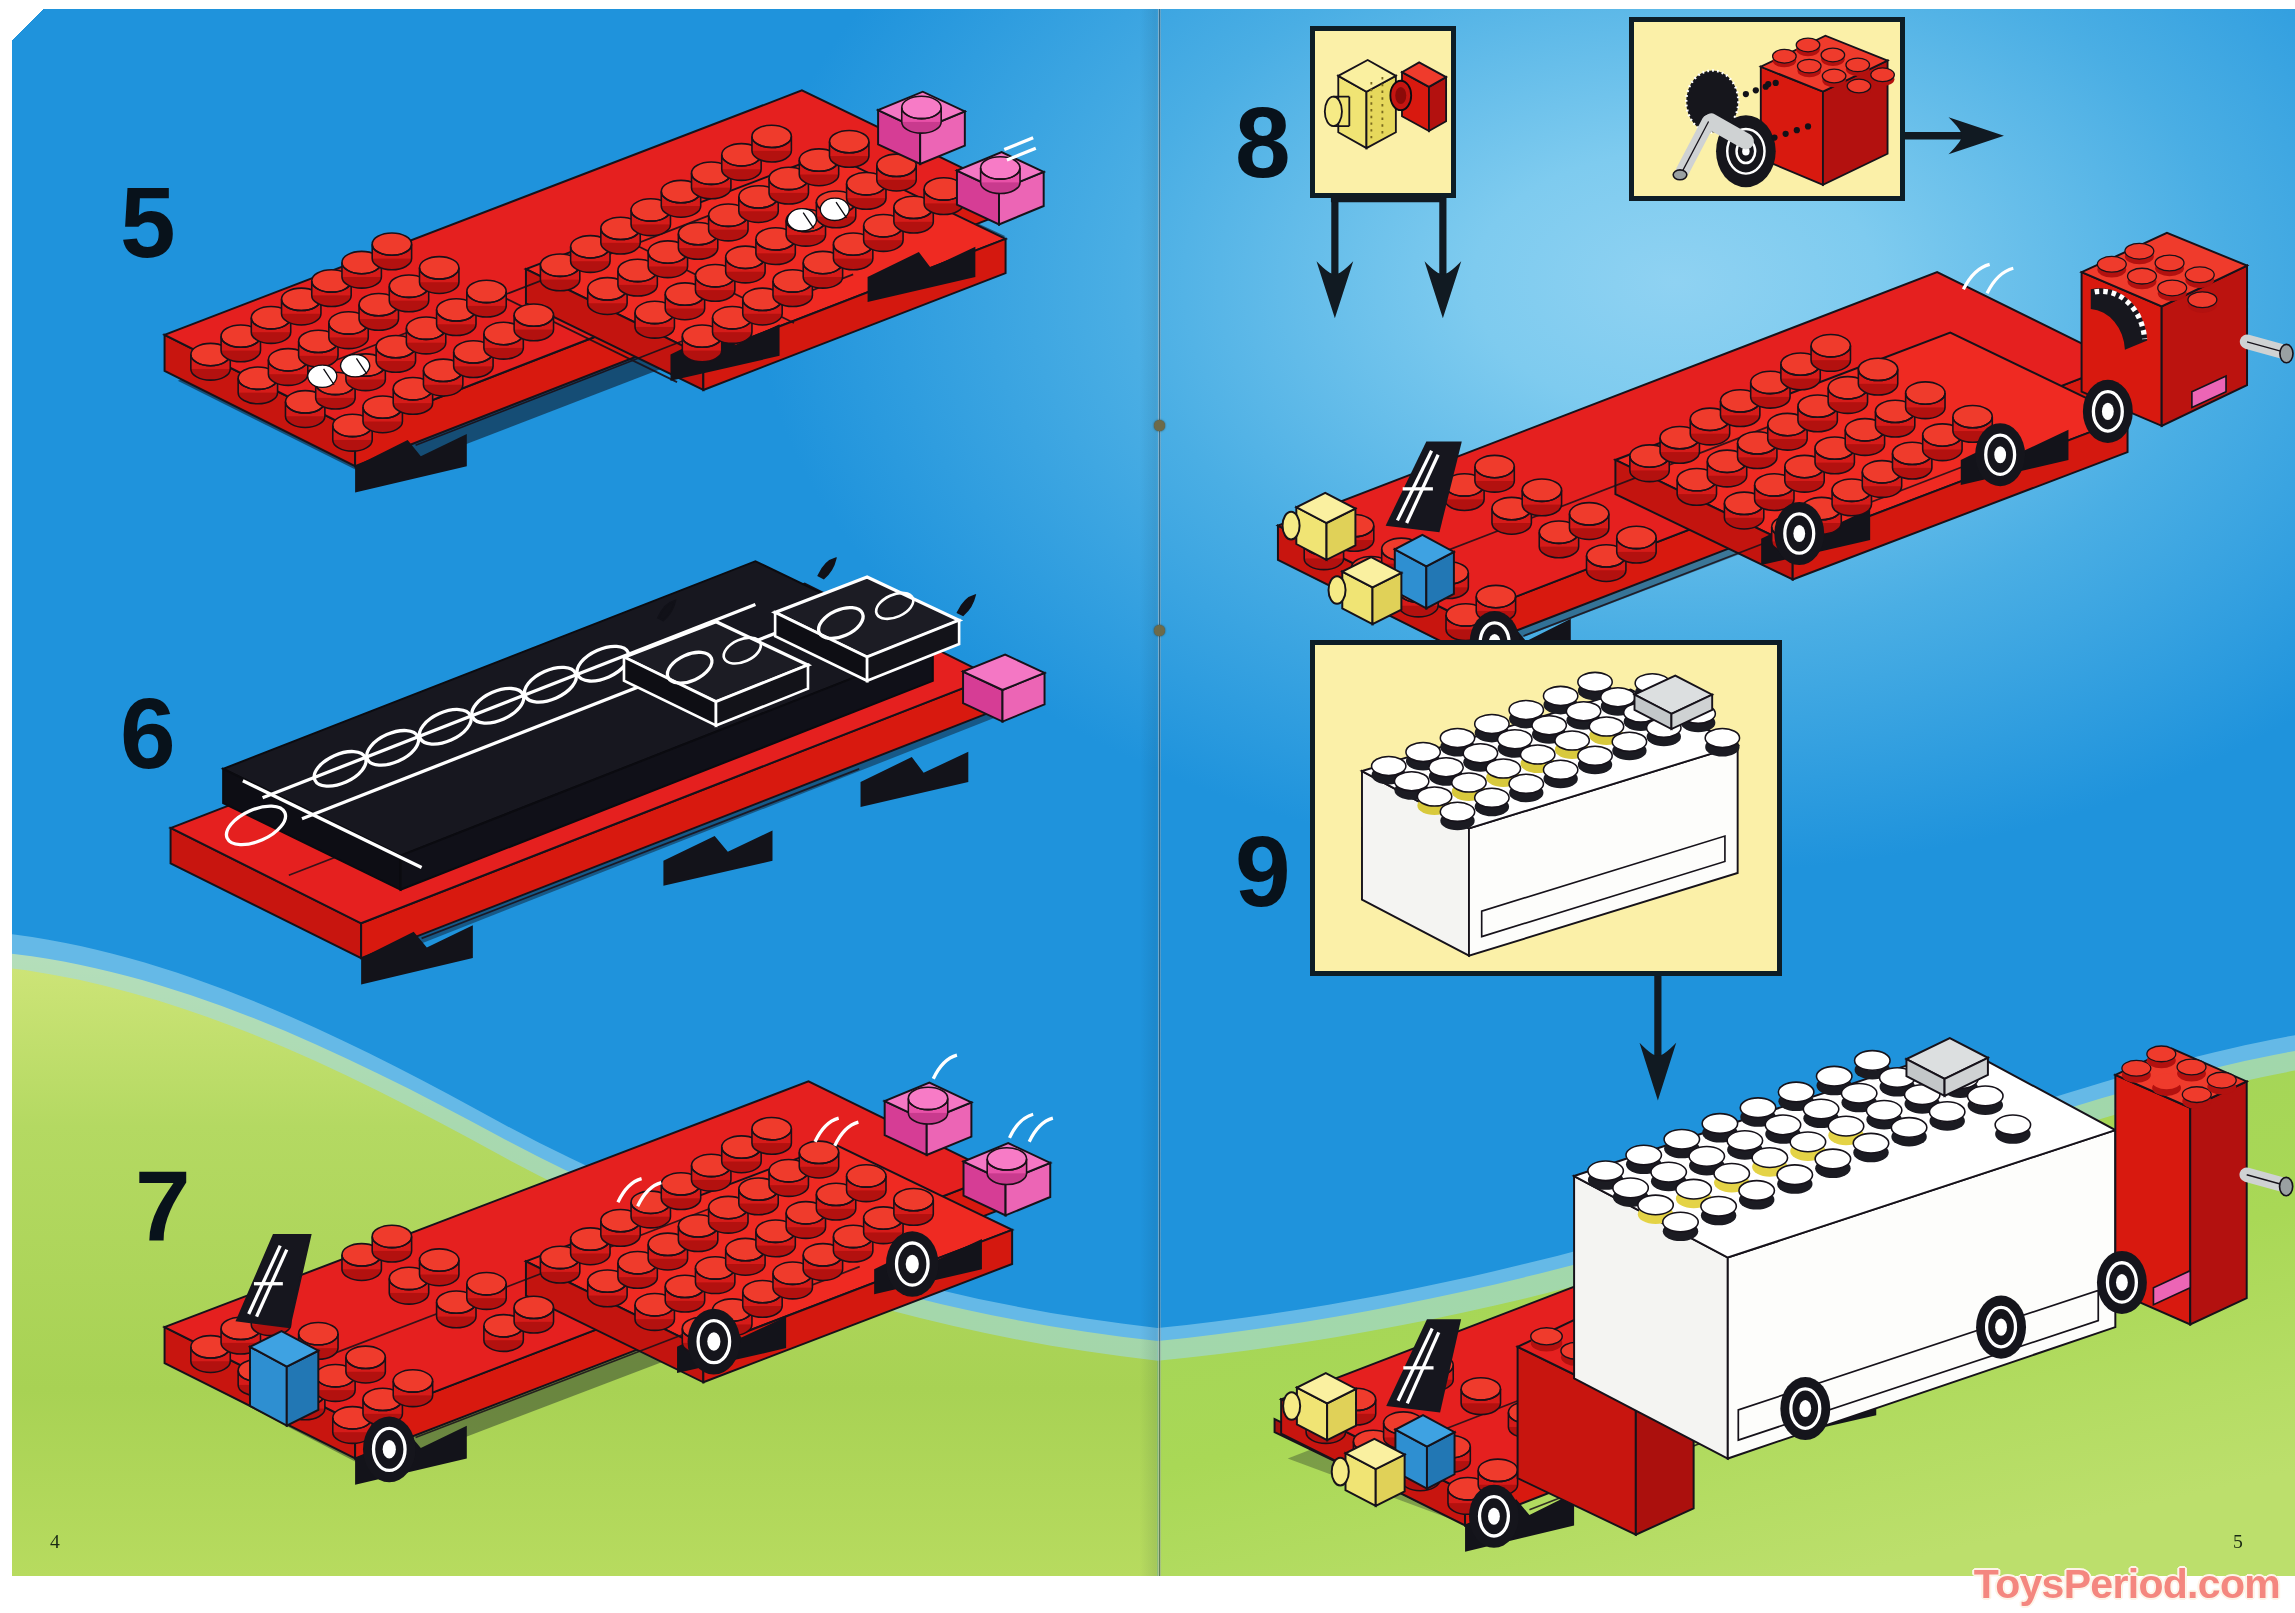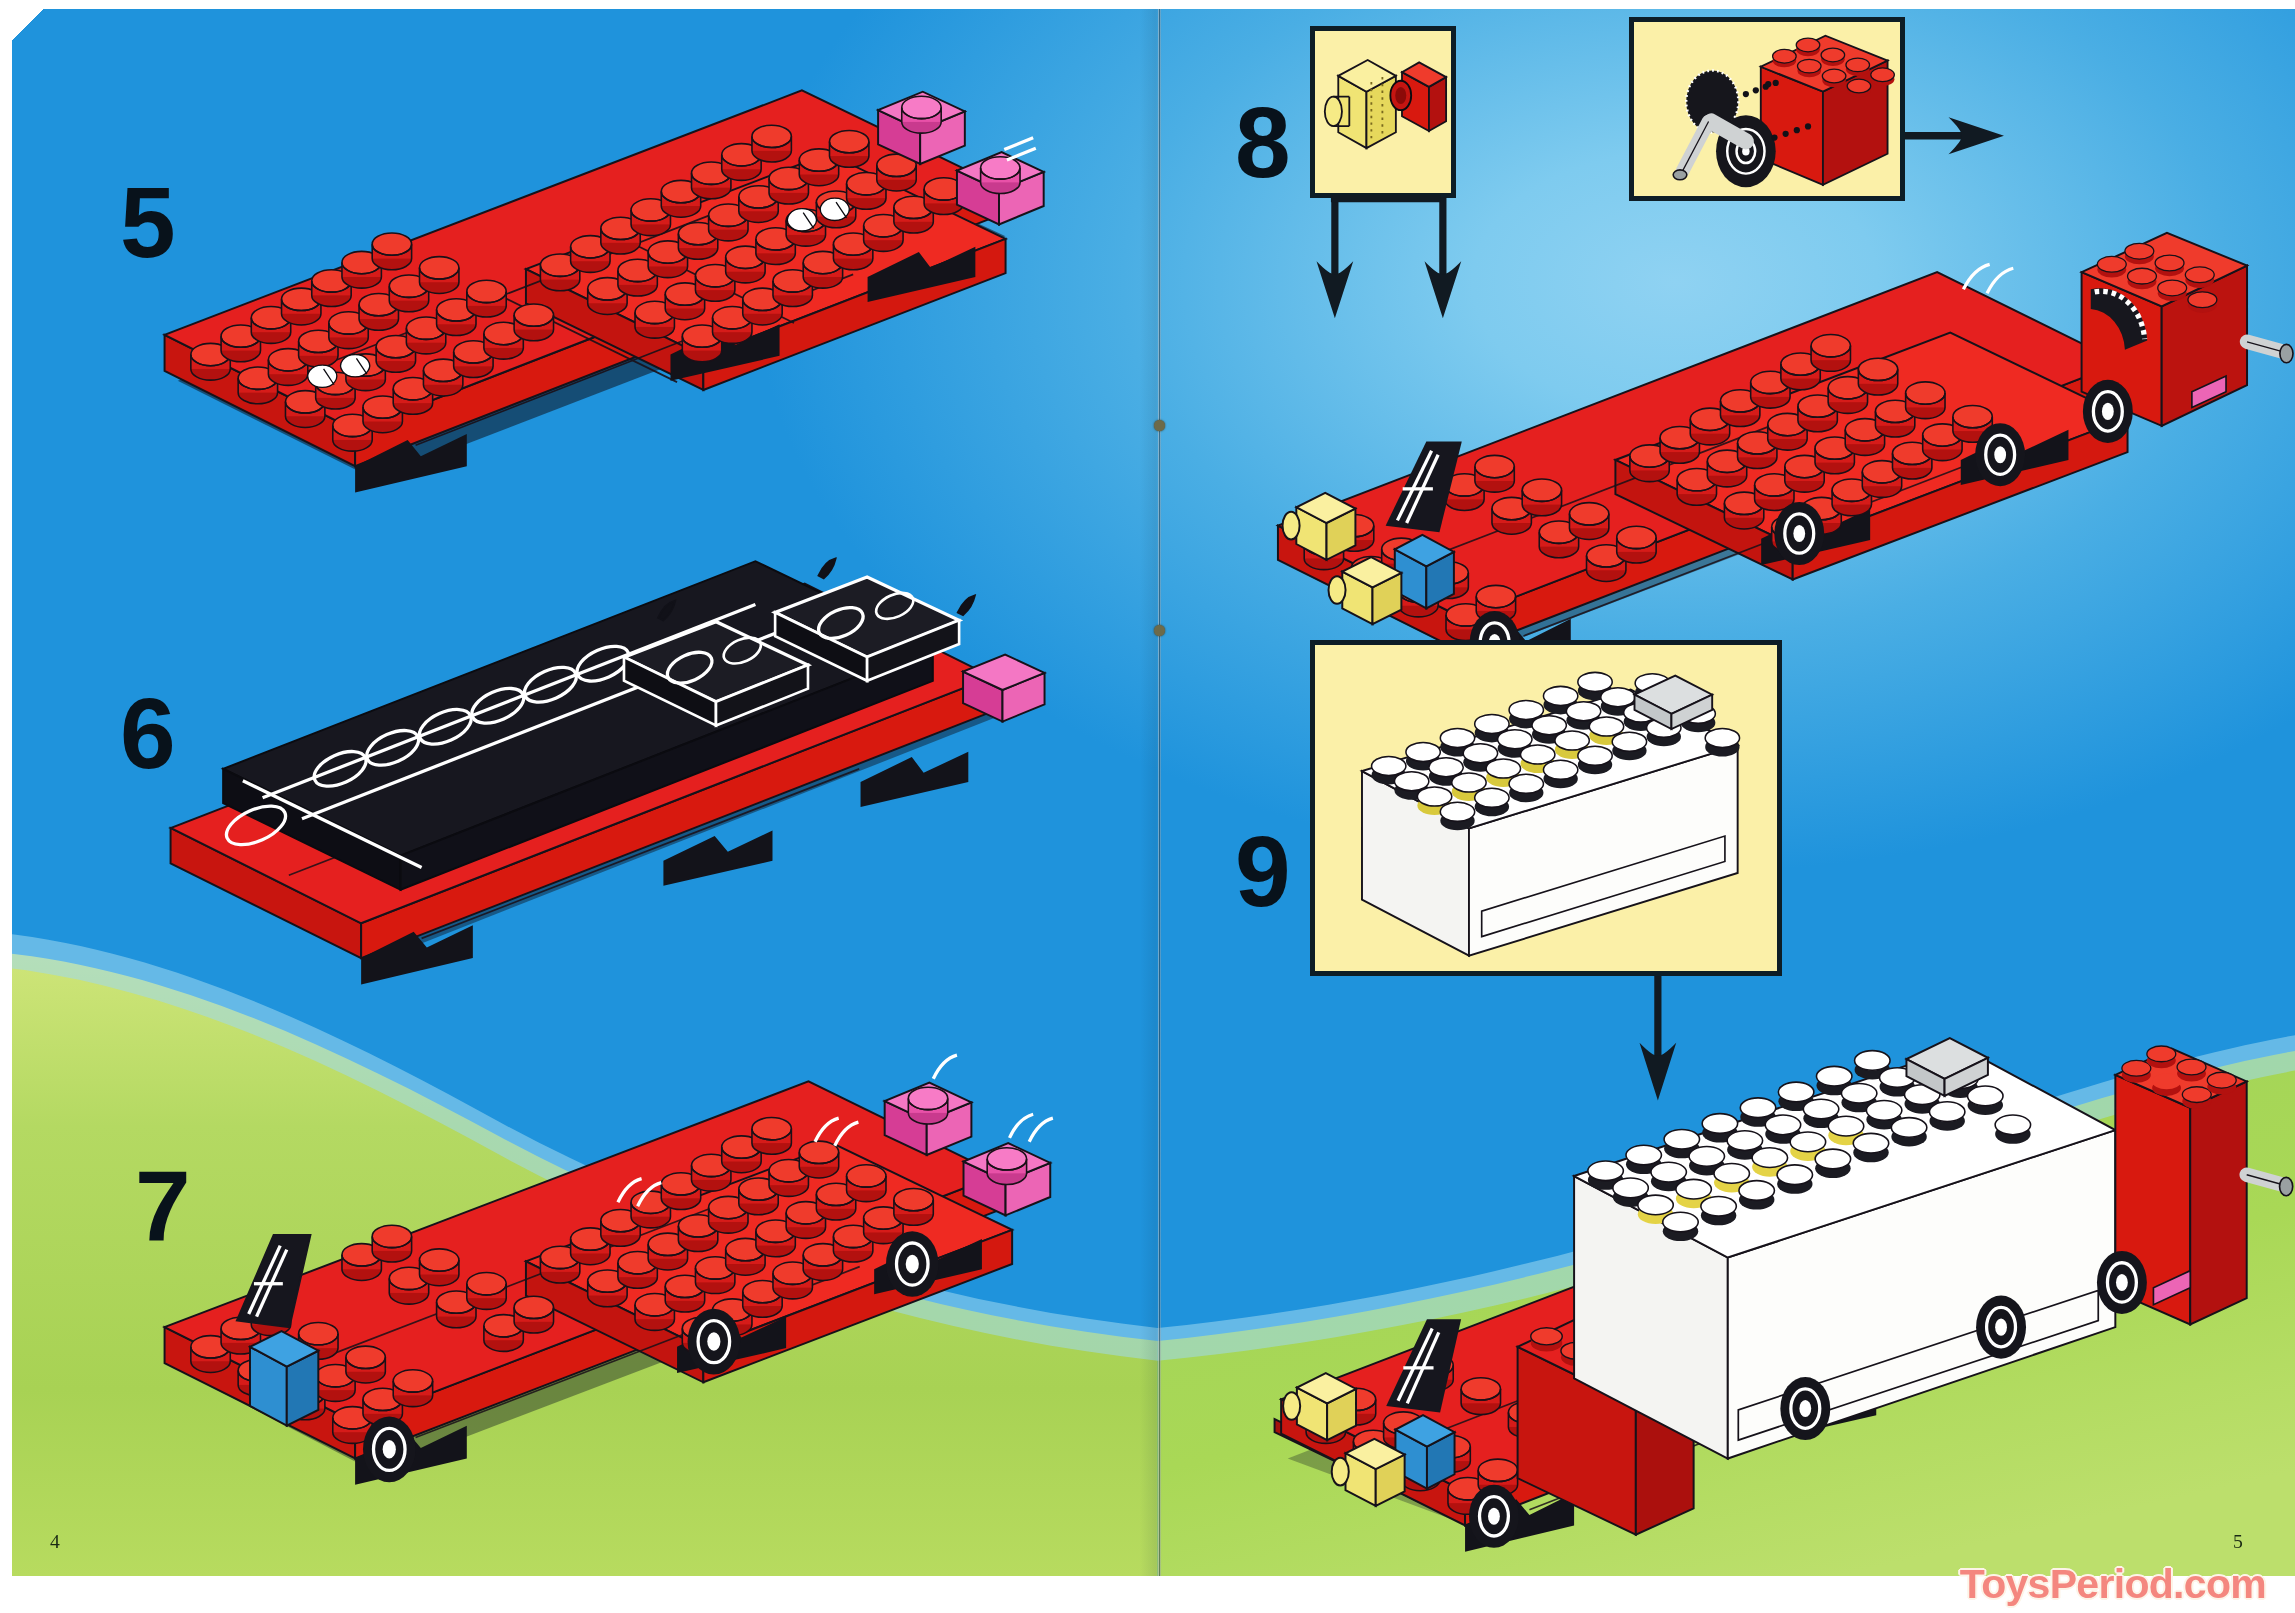--- a/index.html
+++ b/index.html
@@ -55,21 +55,21 @@
     position:absolute;background:#fbf0a8;border:5.9px solid #0d1d26;
     box-sizing:border-box;
   }
   .arrow{position:absolute;}
   .arrow svg{display:block;overflow:visible;}
 
   
   .folio{position:absolute;color:#1a2a14;font-size:19.7px;font-family:"Liberation Serif",serif;}
   
   .watermark{
-    position:absolute;right:29px;bottom:5.3px;
+    position:absolute;right:15px;bottom:5.3px;
     font-family:"Liberation Sans",sans-serif;font-weight:bold;font-size:41px;
     color:#f4877f;letter-spacing:-0.7px;
     text-shadow:
        2px 0 0 #fdf4e8, -2px 0 0 #fdf4e8, 0 2px 0 #fdf4e8, 0 -2px 0 #fdf4e8,
        1.3px 1.3px 0 #fdf4e8, -1.3px 1.3px 0 #fdf4e8, 1.3px -1.3px 0 #fdf4e8, -1.3px -1.3px 0 #fdf4e8;
   }
   .model{position:absolute;}
   .model svg{display:block;overflow:visible;}
 </style>
 </head>

